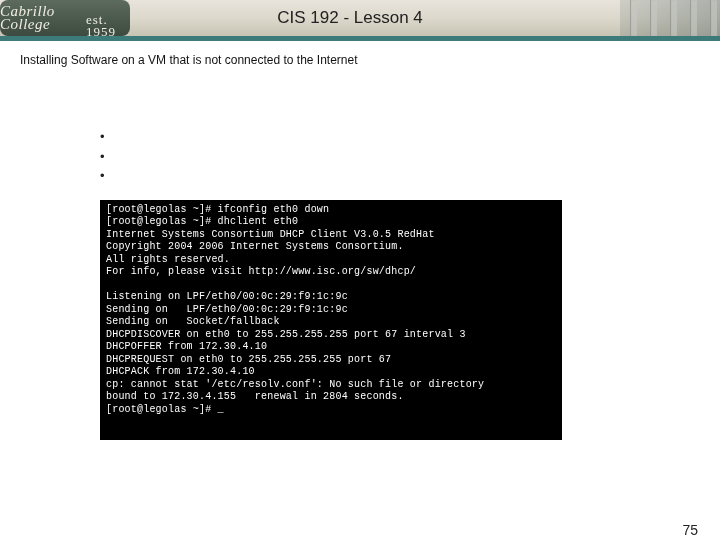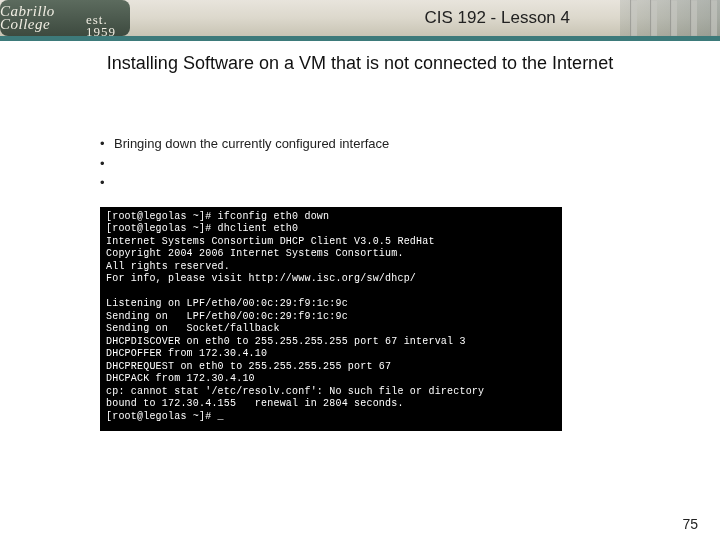--- a/index.html
+++ b/index.html
@@ -31,21 +31,21 @@
     align-items: center;
     justify-content: center;
     line-height: 0.9;
     position: relative;
     border-radius: 8px;
   }
   .logo-main { font-size: 15px; letter-spacing: 0.5px; }
   .logo-sub { font-size: 13px; font-style: normal; letter-spacing: 1px; margin-top: 15px; }
   .header-title {
     flex: 1;
-    text-align: right;
+    text-align: center;
     font-size: 17px;
     color: #222;
     padding-right: 50px;
   }
   .header-right {
     width: 100px;
     height: 36px;
     background: linear-gradient(to right, rgba(60,80,80,0.15), rgba(60,80,80,0.35));
     position: relative;
     overflow: hidden;
@@ -55,49 +55,49 @@
   .pillar.p2 { left: 30px; }
   .pillar.p3 { left: 50px; }
   .pillar.p4 { left: 70px; }
   .pillar.p5 { left: 90px; }
   .teal-strip {
     width: 100%;
     height: 5px;
     background: #3d7a7a;
   }
   .slide-title {
-    text-align: center;
-    font-size: 18px;
+    text-align: left;
+    font-size: 12px;
     color: #111;
     margin-top: 12px;
     padding: 0 20px;
   }
   .bullets {
     margin: 60px 0 0 100px;
     font-size: 13px;
     color: #222;
     line-height: 1.5;
   }
   .bullets .row { display: flex; }
   .bullets .dot { width: 14px; }
   .terminal {
     margin: 14px 0 0 100px;
     width: 462px;
     background: #000;
     color: #fff;
     font-family: "Courier New", monospace;
     font-size: 10px;
     line-height: 1.25;
-    padding: 4px 6px 8px 6px;
+    padding: 4px 6px 24px 6px;
     white-space: pre;
     letter-spacing: 0.2px;
   }
   .page-number {
     position: absolute;
-    bottom: 8px;
+    bottom: 2px;
     right: 22px;
     font-size: 14px;
     color: #222;
     margin-top: 16px;
   }
 </style>
 </head>
 <body>
 
 <div class="header-band">
@@ -114,21 +114,20 @@
       <div class="pillar p5"></div>
   </div>
 </div>
 <div class="teal-strip"></div>
 
 <div class="slide-title">Installing Software on a VM that is not connected to the Internet</div>
 
 <div class="bullets">
   <div class="row">
       <span class="dot">•</span>
-      <span>Bringing down the currently configured interface</span>
     </div>
   <div class="row">
       <span class="dot">•</span>
     </div>
   <div class="row">
       <span class="dot">•</span>
     </div>
 </div>
 
 <div class="terminal"><span>[root@legolas ~]# ifconfig eth0 down</span>

